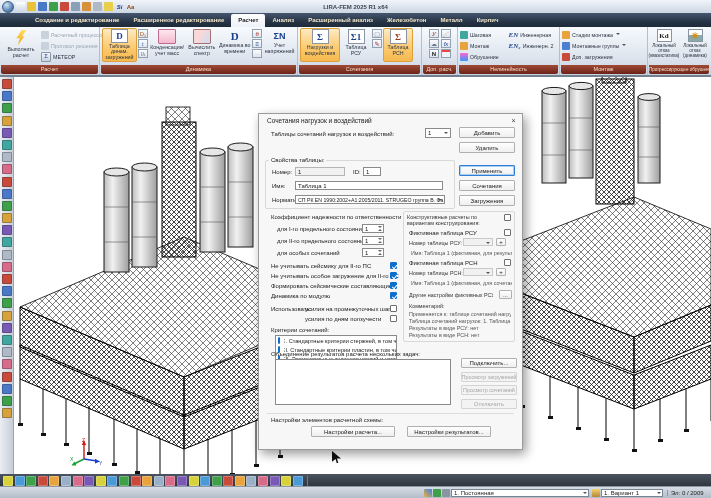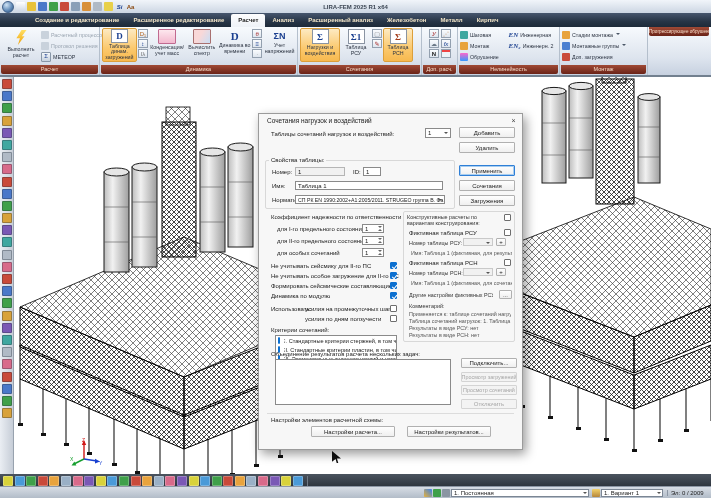--- a/index.html
+++ b/index.html
@@ -254,20 +254,30 @@
           <div class="srow">
               <span class="sic" style="background:#c94a3a"></span>
               <span>Доп. загружения</span>
             </div>
         </div>
       </div>
       <div class="rcaption">Монтаж</div>
     </div>
 
     <div class="rgroup" style="width:62px;border-right:none">
+      <div class="rcontent" style="gap:3px;justify-content:center">
+        <div class="bigbtn" style="width:28px;font-size:4.6px">
+          <span class="iconD" style="width:13px;height:11px;font-size:7px;color:#222">Kd</span>
+          <span>Локальный отказ (квазистатика)</span>
+        </div>
+        <div class="bigbtn" style="width:28px;font-size:4.6px">
+          <span class="iconD" style="width:13px;height:11px;background:linear-gradient(#fff 48%,#8aa 48%);color:#d80">☀</span>
+          <span>Локальный отказ (динамика)</span>
+        </div>
+      </div>
       <div class="rcaption" style="font-size:4.6px">Прогрессирующее обрушение</div>
     </div>
   </div>
 
   <div class="leftbar" id="leftbar">
       <span class="lic" style="background: rgb(201, 74, 58);"></span>
       <span class="lic" style="background: rgb(74, 120, 201);"></span>
       <span class="lic" style="background: rgb(63, 160, 74);"></span>
       <span class="lic" style="background: rgb(216, 162, 58);"></span>
       <span class="lic" style="background: rgb(122, 88, 181);"></span>

